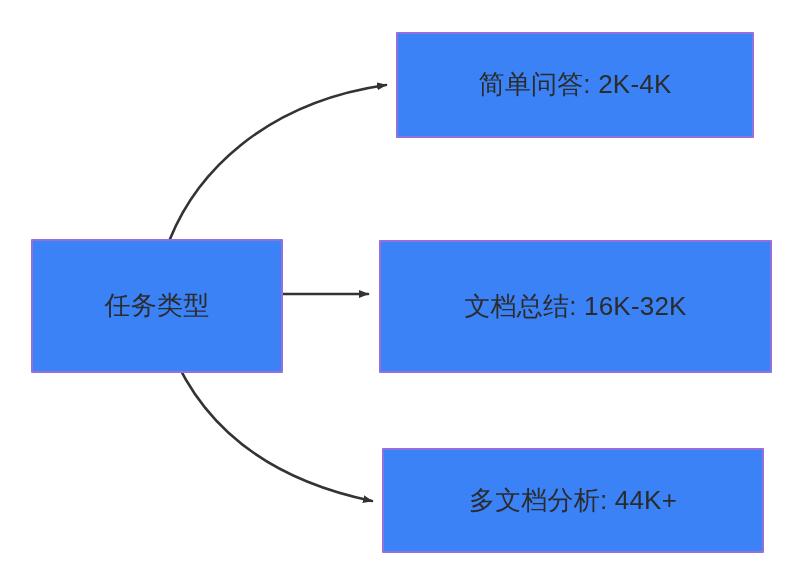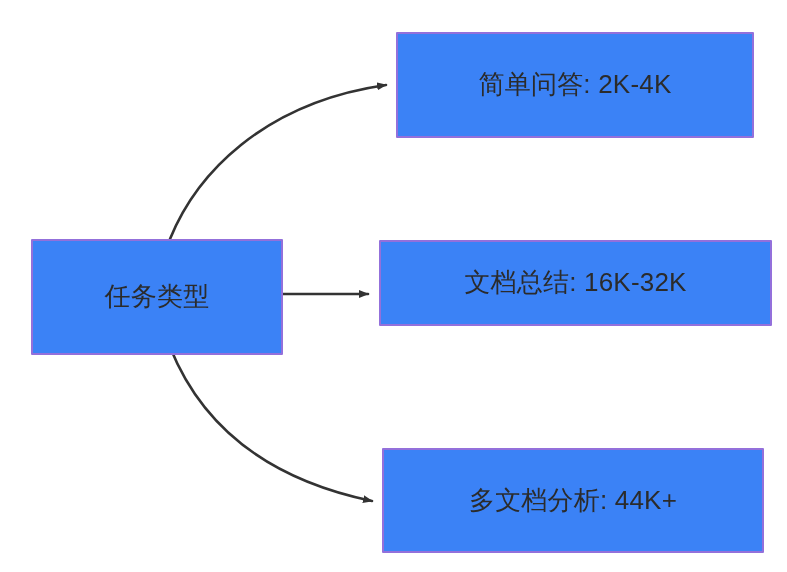--- a/index.html
+++ b/index.html
@@ -37,23 +37,23 @@
     text-align: center;
   }
   .node-label {
     font-size: 26px;
     line-height: 1.2;
     color: #2b2b2b;
     letter-spacing: 0.2px;
     white-space: nowrap;
   }
   
-  #node-source      { left: 31px;  top: 239px; width: 252px; height: 116px; }
+  #node-source      { left: 31px;  top: 239px; width: 252px; height: 134px; }
   #node-simple-qa   { left: 396px; top: 32px;  width: 358px; height: 106px; }
-  #node-doc-summary { left: 379px; top: 240px; width: 393px; height: 86px; }
+  #node-doc-summary { left: 379px; top: 240px; width: 393px; height: 133px; }
   #node-multi-doc   { left: 382px; top: 448px; width: 382px; height: 105px; }
 </style>
 </head>
 <body>
 
 <div id="diagram-canvas">
 
   <svg id="edge-layer" viewBox="0 0 787 572" width="787" height="572" xmlns="http://www.w3.org/2000/svg">
     <defs>
       <marker id="arrowhead" markerWidth="10" markerHeight="8" refX="9" refY="4" orient="auto" markerUnits="userSpaceOnUse">

